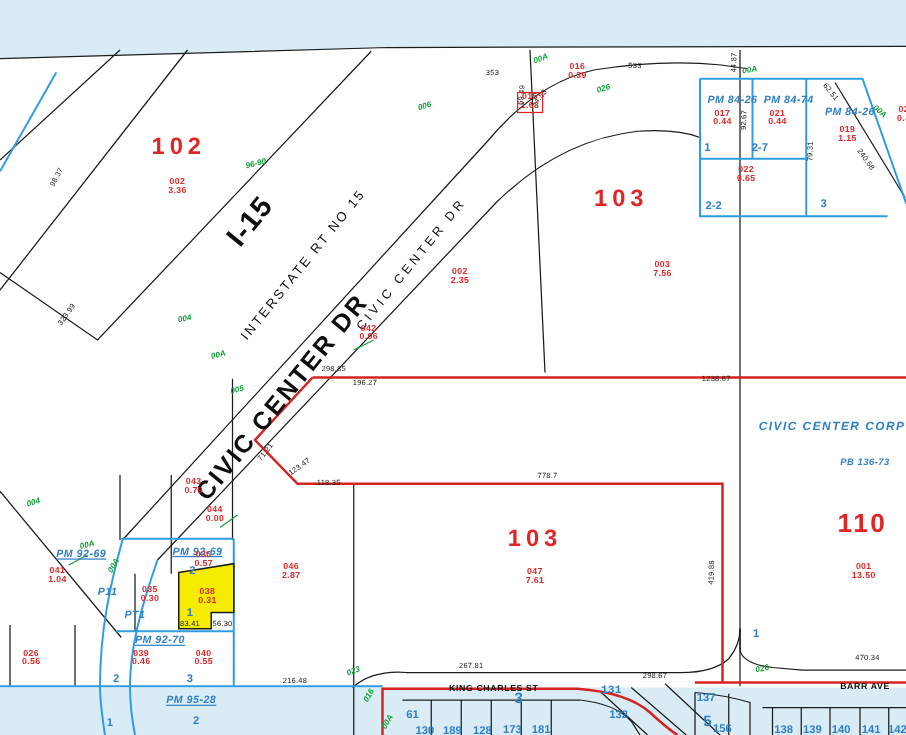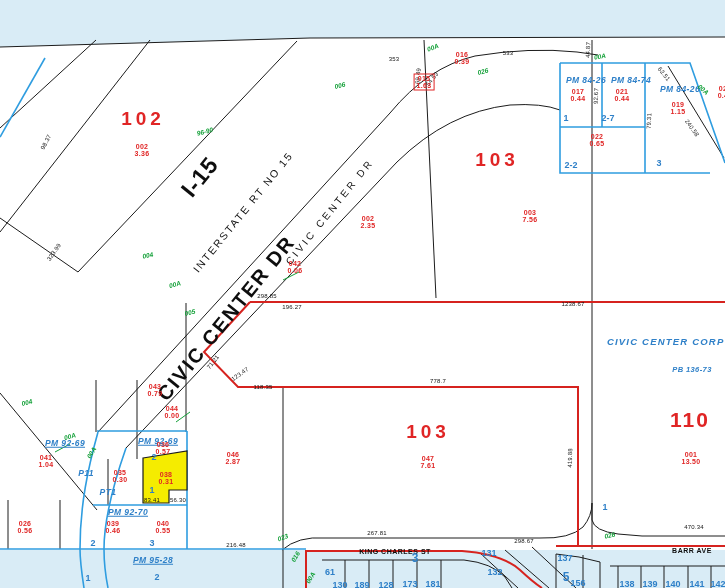--- a/index.html
+++ b/index.html
@@ -117,21 +117,21 @@
       <div class="lbl blue-lot" style="left: 659px; top: 163px; transform: translate(-50%, -50%);">3</div>
       <div class="lbl blue-lot" style="left: 154px; top: 457px; transform: translate(-50%, -50%);">2</div>
       <div class="lbl blue-lot" style="left: 152px; top: 490px; transform: translate(-50%, -50%);">1</div>
       <div class="lbl blue-lot" style="left: 93px; top: 543px; transform: translate(-50%, -50%);">2</div>
       <div class="lbl blue-lot" style="left: 152px; top: 543px; transform: translate(-50%, -50%);">3</div>
       <div class="lbl blue-lot" style="left: 88px; top: 578px; transform: translate(-50%, -50%);">1</div>
       <div class="lbl blue-lot" style="left: 157px; top: 577px; transform: translate(-50%, -50%);">2</div>
       <div class="lbl blue-lot" style="left: 605px; top: 507px; transform: translate(-50%, -50%);">1</div>
       <div class="lbl blue-lot" style="left: 330px; top: 572px; transform: translate(-50%, -50%);">61</div>
       <div class="lbl blue-lot big" style="left: 415px; top: 558px; transform: translate(-50%, -50%);">3</div>
-      <div class="lbl blue-lot" style="left: 489px; top: 553px; transform: translate(-50%, -50%);">131</div>
+      <div class="lbl blue-lot" style="left: 489px; top: 553px; transform: translate(-50%, -50%); font-family: Liberation Mono, monospace;">131</div>
       <div class="lbl blue-lot" style="left: 495px; top: 572px; transform: translate(-50%, -50%);">132</div>
       <div class="lbl blue-lot big" style="left: 566px; top: 577px; transform: translate(-50%, -50%);">5</div>
       <div class="lbl blue-lot" style="left: 565px; top: 558px; transform: translate(-50%, -50%);">137</div>
       <div class="lbl blue-lot" style="left: 578px; top: 583px; transform: translate(-50%, -50%);">156</div>
       <div class="lbl blue-lot" style="left: 340px; top: 585px; transform: translate(-50%, -50%);">130</div>
       <div class="lbl blue-lot" style="left: 362px; top: 585px; transform: translate(-50%, -50%);">189</div>
       <div class="lbl blue-lot" style="left: 386px; top: 585px; transform: translate(-50%, -50%);">128</div>
       <div class="lbl blue-lot" style="left: 410px; top: 584px; transform: translate(-50%, -50%);">173</div>
       <div class="lbl blue-lot" style="left: 433px; top: 584px; transform: translate(-50%, -50%);">181</div>
       <div class="lbl blue-lot" style="left: 627px; top: 584px; transform: translate(-50%, -50%);">138</div>

